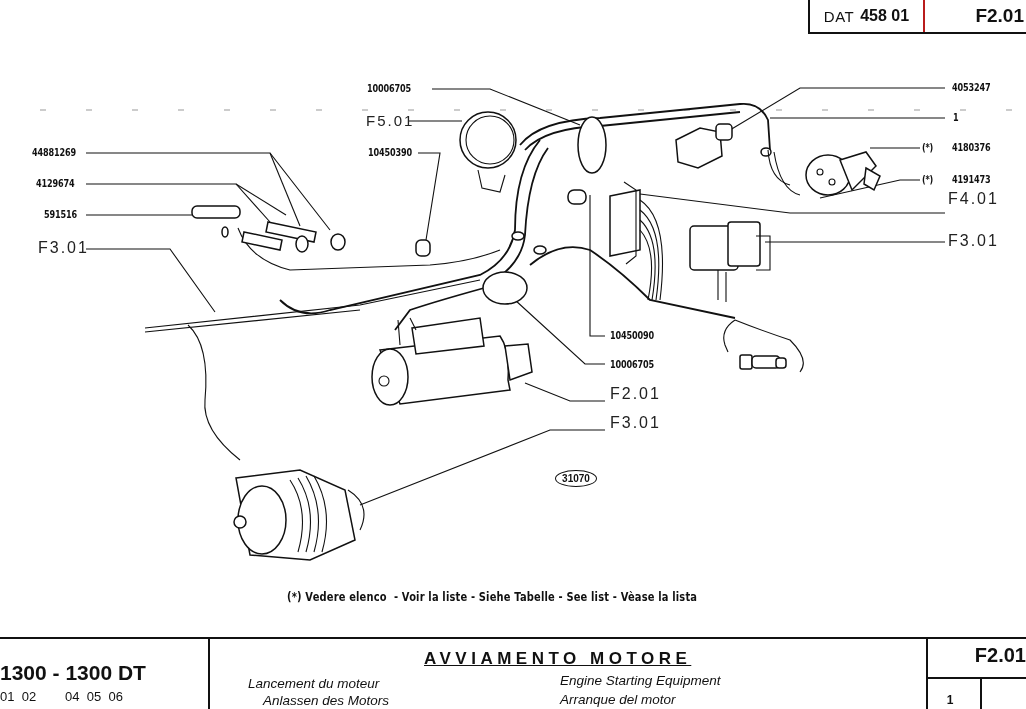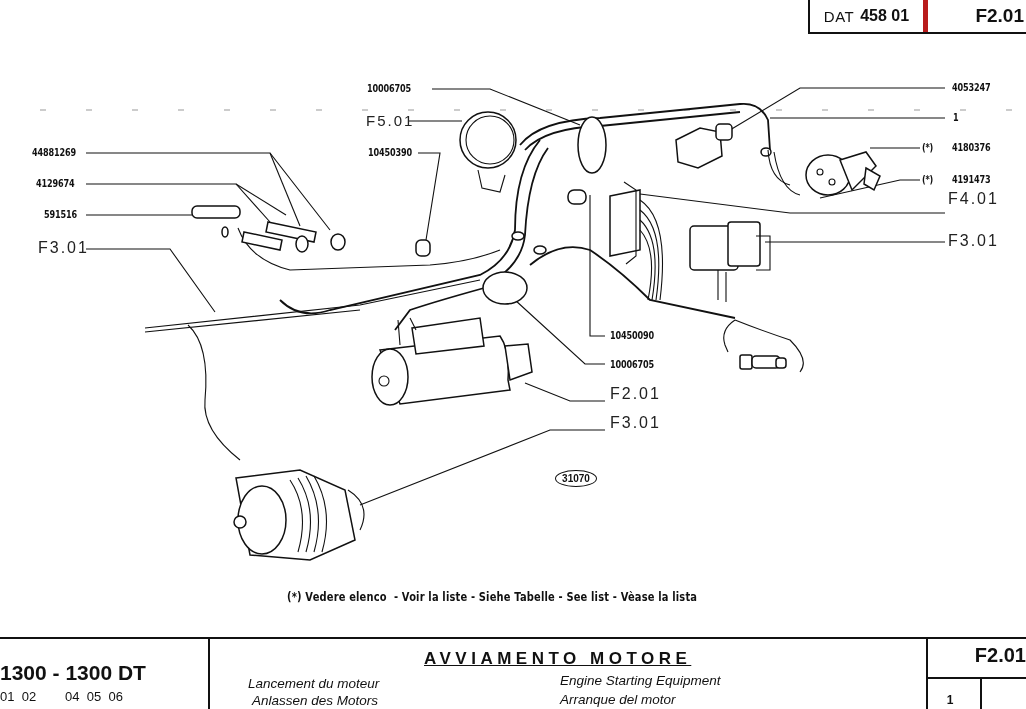--- a/index.html
+++ b/index.html
@@ -2,21 +2,21 @@
 <html><head>
 <meta charset="utf-8">
 <style>
   html, body { margin: 0; padding: 0; background: #ffffff; }
   body { width: 1026px; height: 709px; position: relative; overflow: hidden;
          font-family: "Liberation Sans", sans-serif; color: #111; }
   .abs { position: absolute; }
 
   
   #top-box { left: 808px; top: 0; width: 218px; height: 34px; border: 2px solid #111; border-top: none; border-right: none; box-sizing: border-box; display: flex; }
-  #top-box .cell-dat { width: 113px; border-right: 5px solid #b91c1c; display: flex; align-items: center; justify-content: center; font-size: 15px; }
+  #top-box .cell-dat { width: 113px; border-right: 2px solid #b91c1c; display: flex; align-items: center; justify-content: center; font-size: 15px; }
   #top-box .cell-dat .dat-pre { margin-right: 6px; letter-spacing: 0.5px; }
   #top-box .cell-dat .dat-num { font-weight: bold; font-size: 16px; }
   #top-box .cell-code { flex: 1; display: flex; align-items: center; justify-content: flex-end; padding-right: 2px; font-weight: bold; font-size: 19px; }
 
   
   #diagram { left: 0; top: 40px; width: 1026px; height: 560px; }
   .callout { position: absolute; font-family: "DejaVu Sans Condensed", "DejaVu Sans", sans-serif; font-size: 11px; font-weight: bold; letter-spacing: -0.2px; white-space: nowrap; font-stretch: condensed; transform: scaleX(0.82); transform-origin: left center; }
   .ref { position: absolute; font-family: Liberation Sans, sans-serif; font-size: 16px; font-weight: normal; letter-spacing: 2px; white-space: nowrap; color: #222; }
   .fignum { position: absolute; left: 547px; top: 470px; width: 42px; height: 17px; border: 1.5px solid #111; border-radius: 50%; font-size: 10px; font-weight: bold; display: flex; align-items: center; justify-content: center; box-sizing: border-box; margin-left: 8px; }
 
@@ -24,21 +24,21 @@
 
   
   #title-block { left: 0; top: 637px; width: 1026px; height: 72px; border-top: 2px solid #111; }
   #tb-left { position: absolute; left: 0; top: 0; width: 208px; height: 72px; border-right: 2px solid #111; }
   #tb-model { position: absolute; left: 0; top: 22px; font-size: 21px; font-weight: bold; white-space: nowrap; text-align: right; }
   #tb-variants { position: absolute; left: 0; top: 50px; font-size: 13px; white-space: pre; }
   #tb-mid { position: absolute; left: 210px; top: 0; width: 716px; height: 72px; }
   #tb-title { position: absolute; left: 214px; top: 10px; font-size: 17px; font-weight: bold; letter-spacing: 4.5px; white-space: nowrap; text-decoration: underline; }
   .tb-sub { position: absolute; font-style: italic; font-size: 13.5px; white-space: nowrap; }
   #tb-fr { left: 38px; top: 37px; }
-  #tb-de { left: 42px; top: 54px; }
+  #tb-de { left: 53px; top: 54px; }
   #tb-en { left: 350px; top: 34px; }
   #tb-es { left: 350px; top: 53px; }
   #tb-right { position: absolute; left: 926px; top: 0; width: 100px; height: 72px; border-left: 2px solid #111; }
   #tb-code { position: absolute; right: 2px; top: 5px; font-size: 20px; font-weight: bold; }
   #tb-hr { position: absolute; left: 0; top: 38px; width: 100px; border-top: 2px solid #111; }
   #tb-vr { position: absolute; left: 52px; top: 38px; height: 34px; border-left: 2px solid #111; }
   #tb-sheet { position: absolute; left: 2px; top: 54px; width: 40px; text-align: center; font-size: 12px; font-weight: bold; }
 
   svg .ln { fill: none; stroke: #111; stroke-width: 1.1; }
   svg .th { fill: none; stroke: #111; stroke-width: 1.8; }

